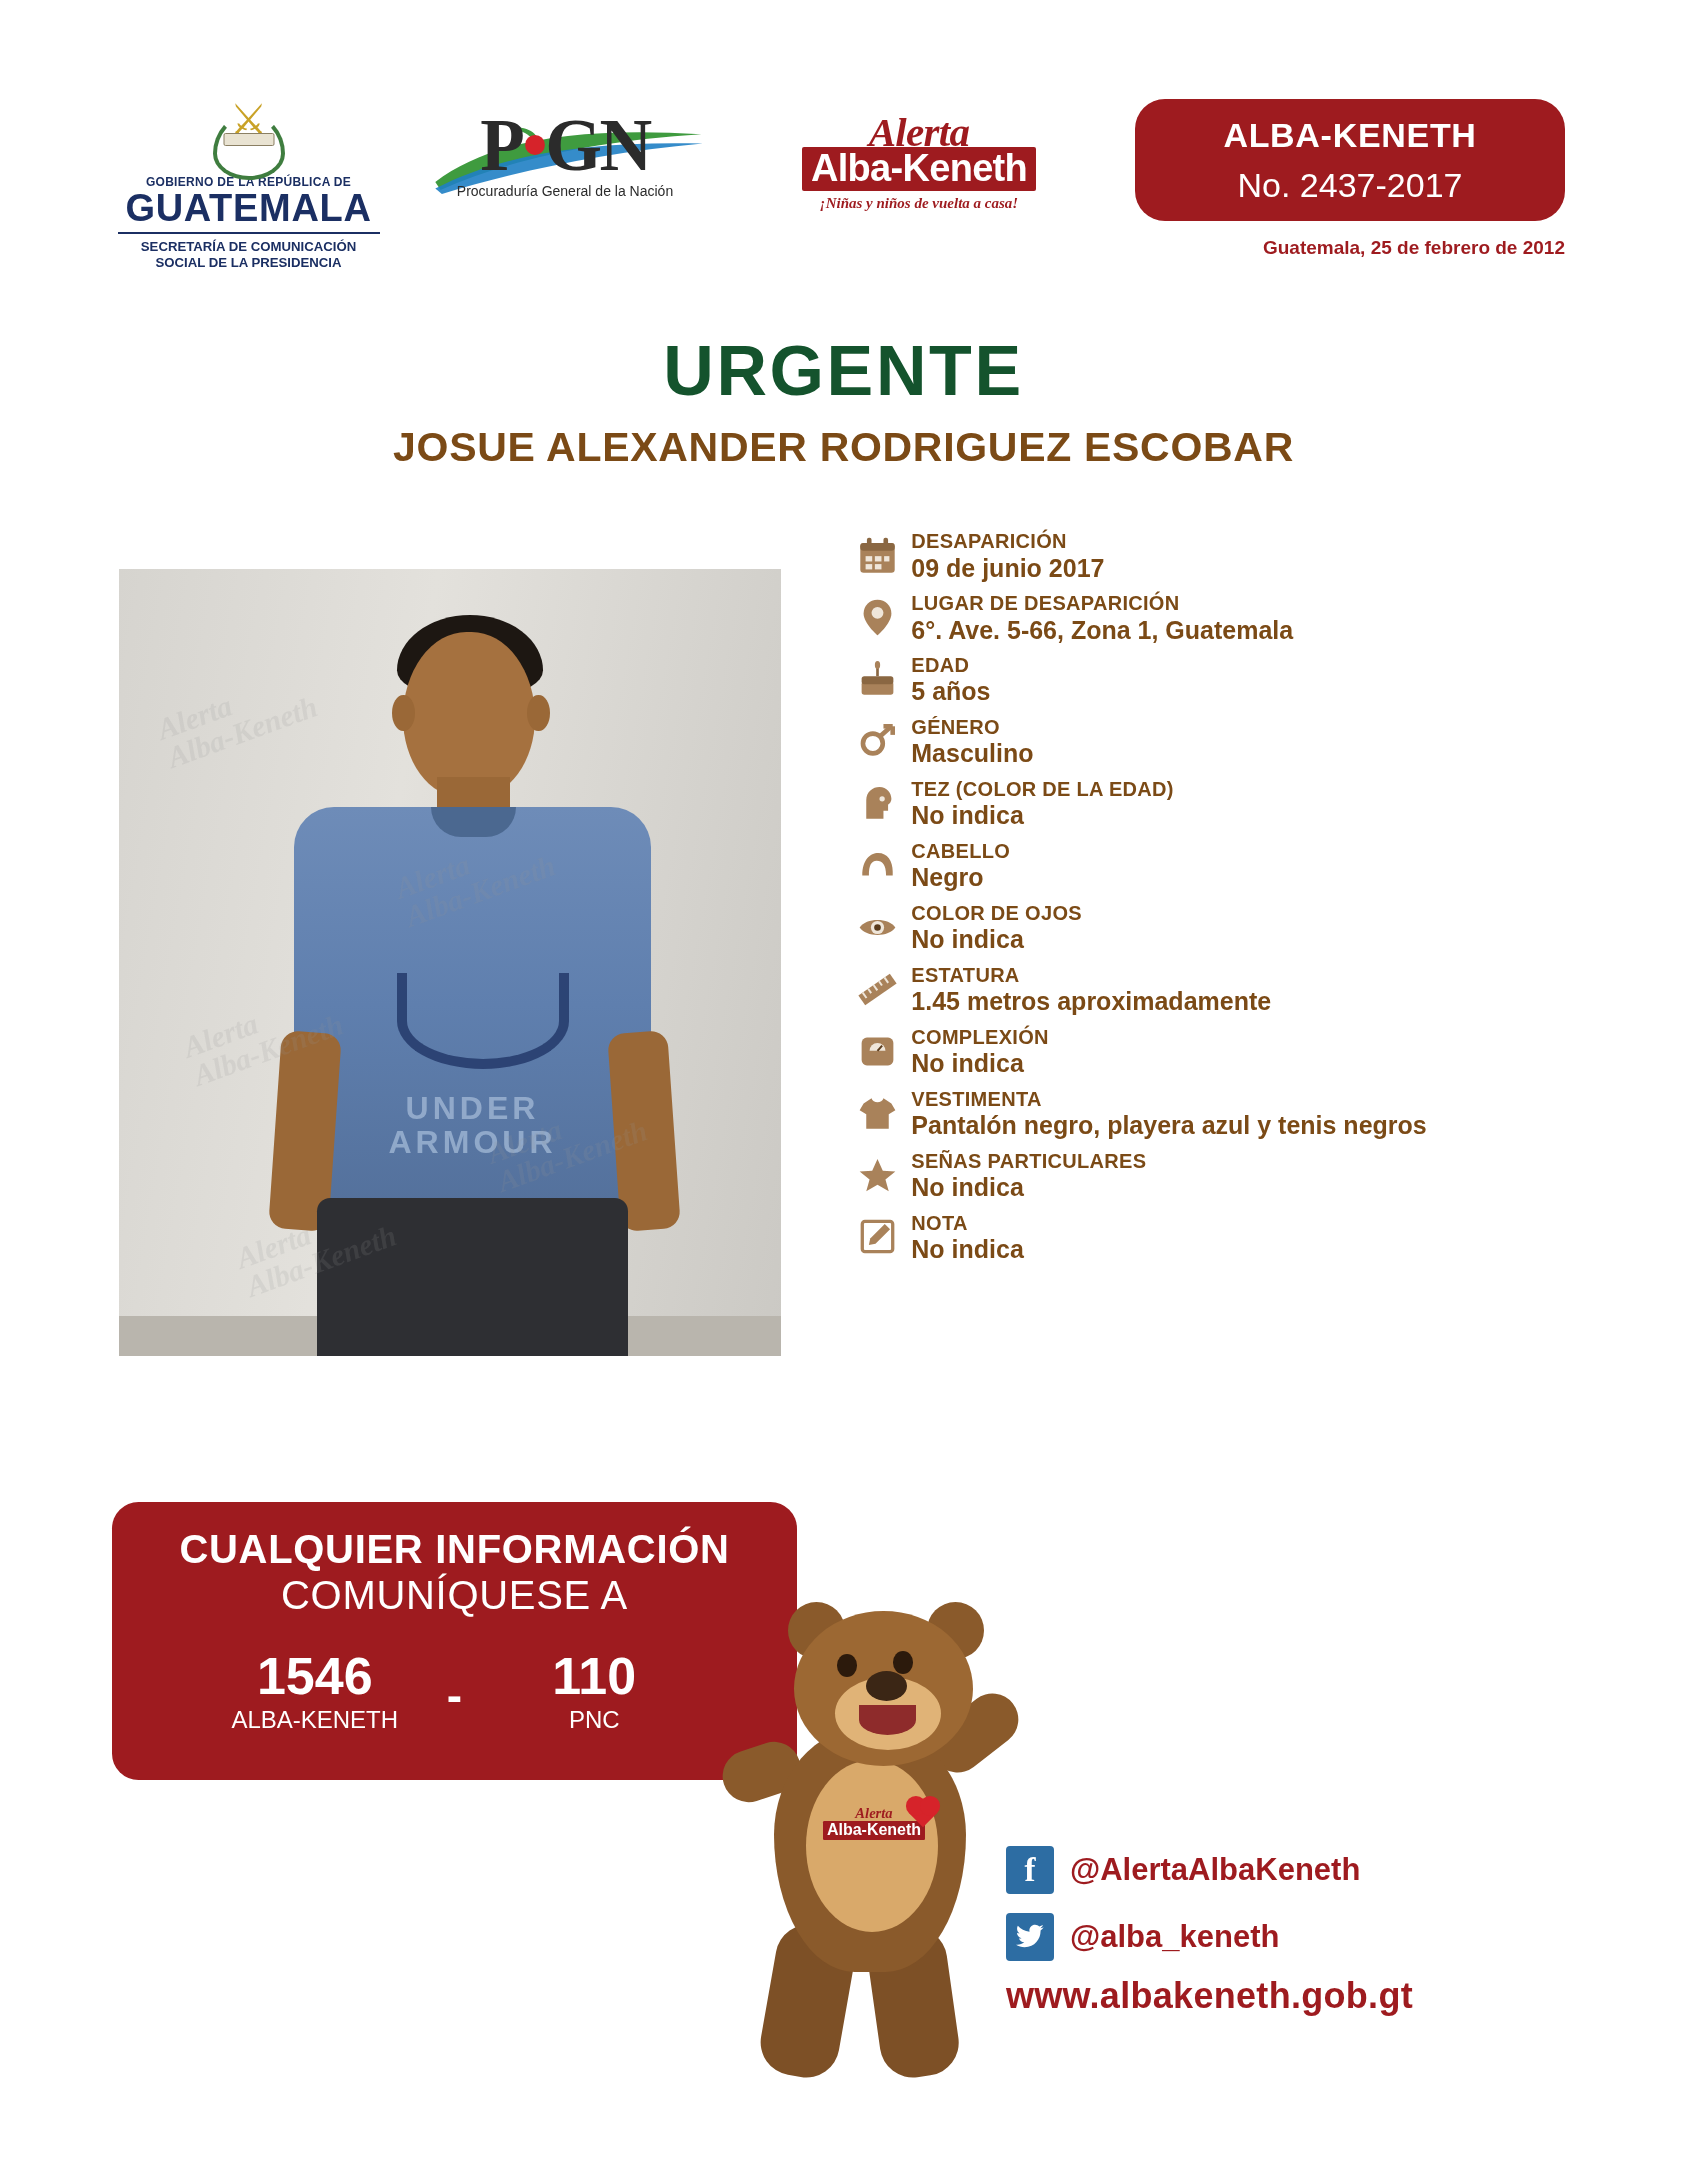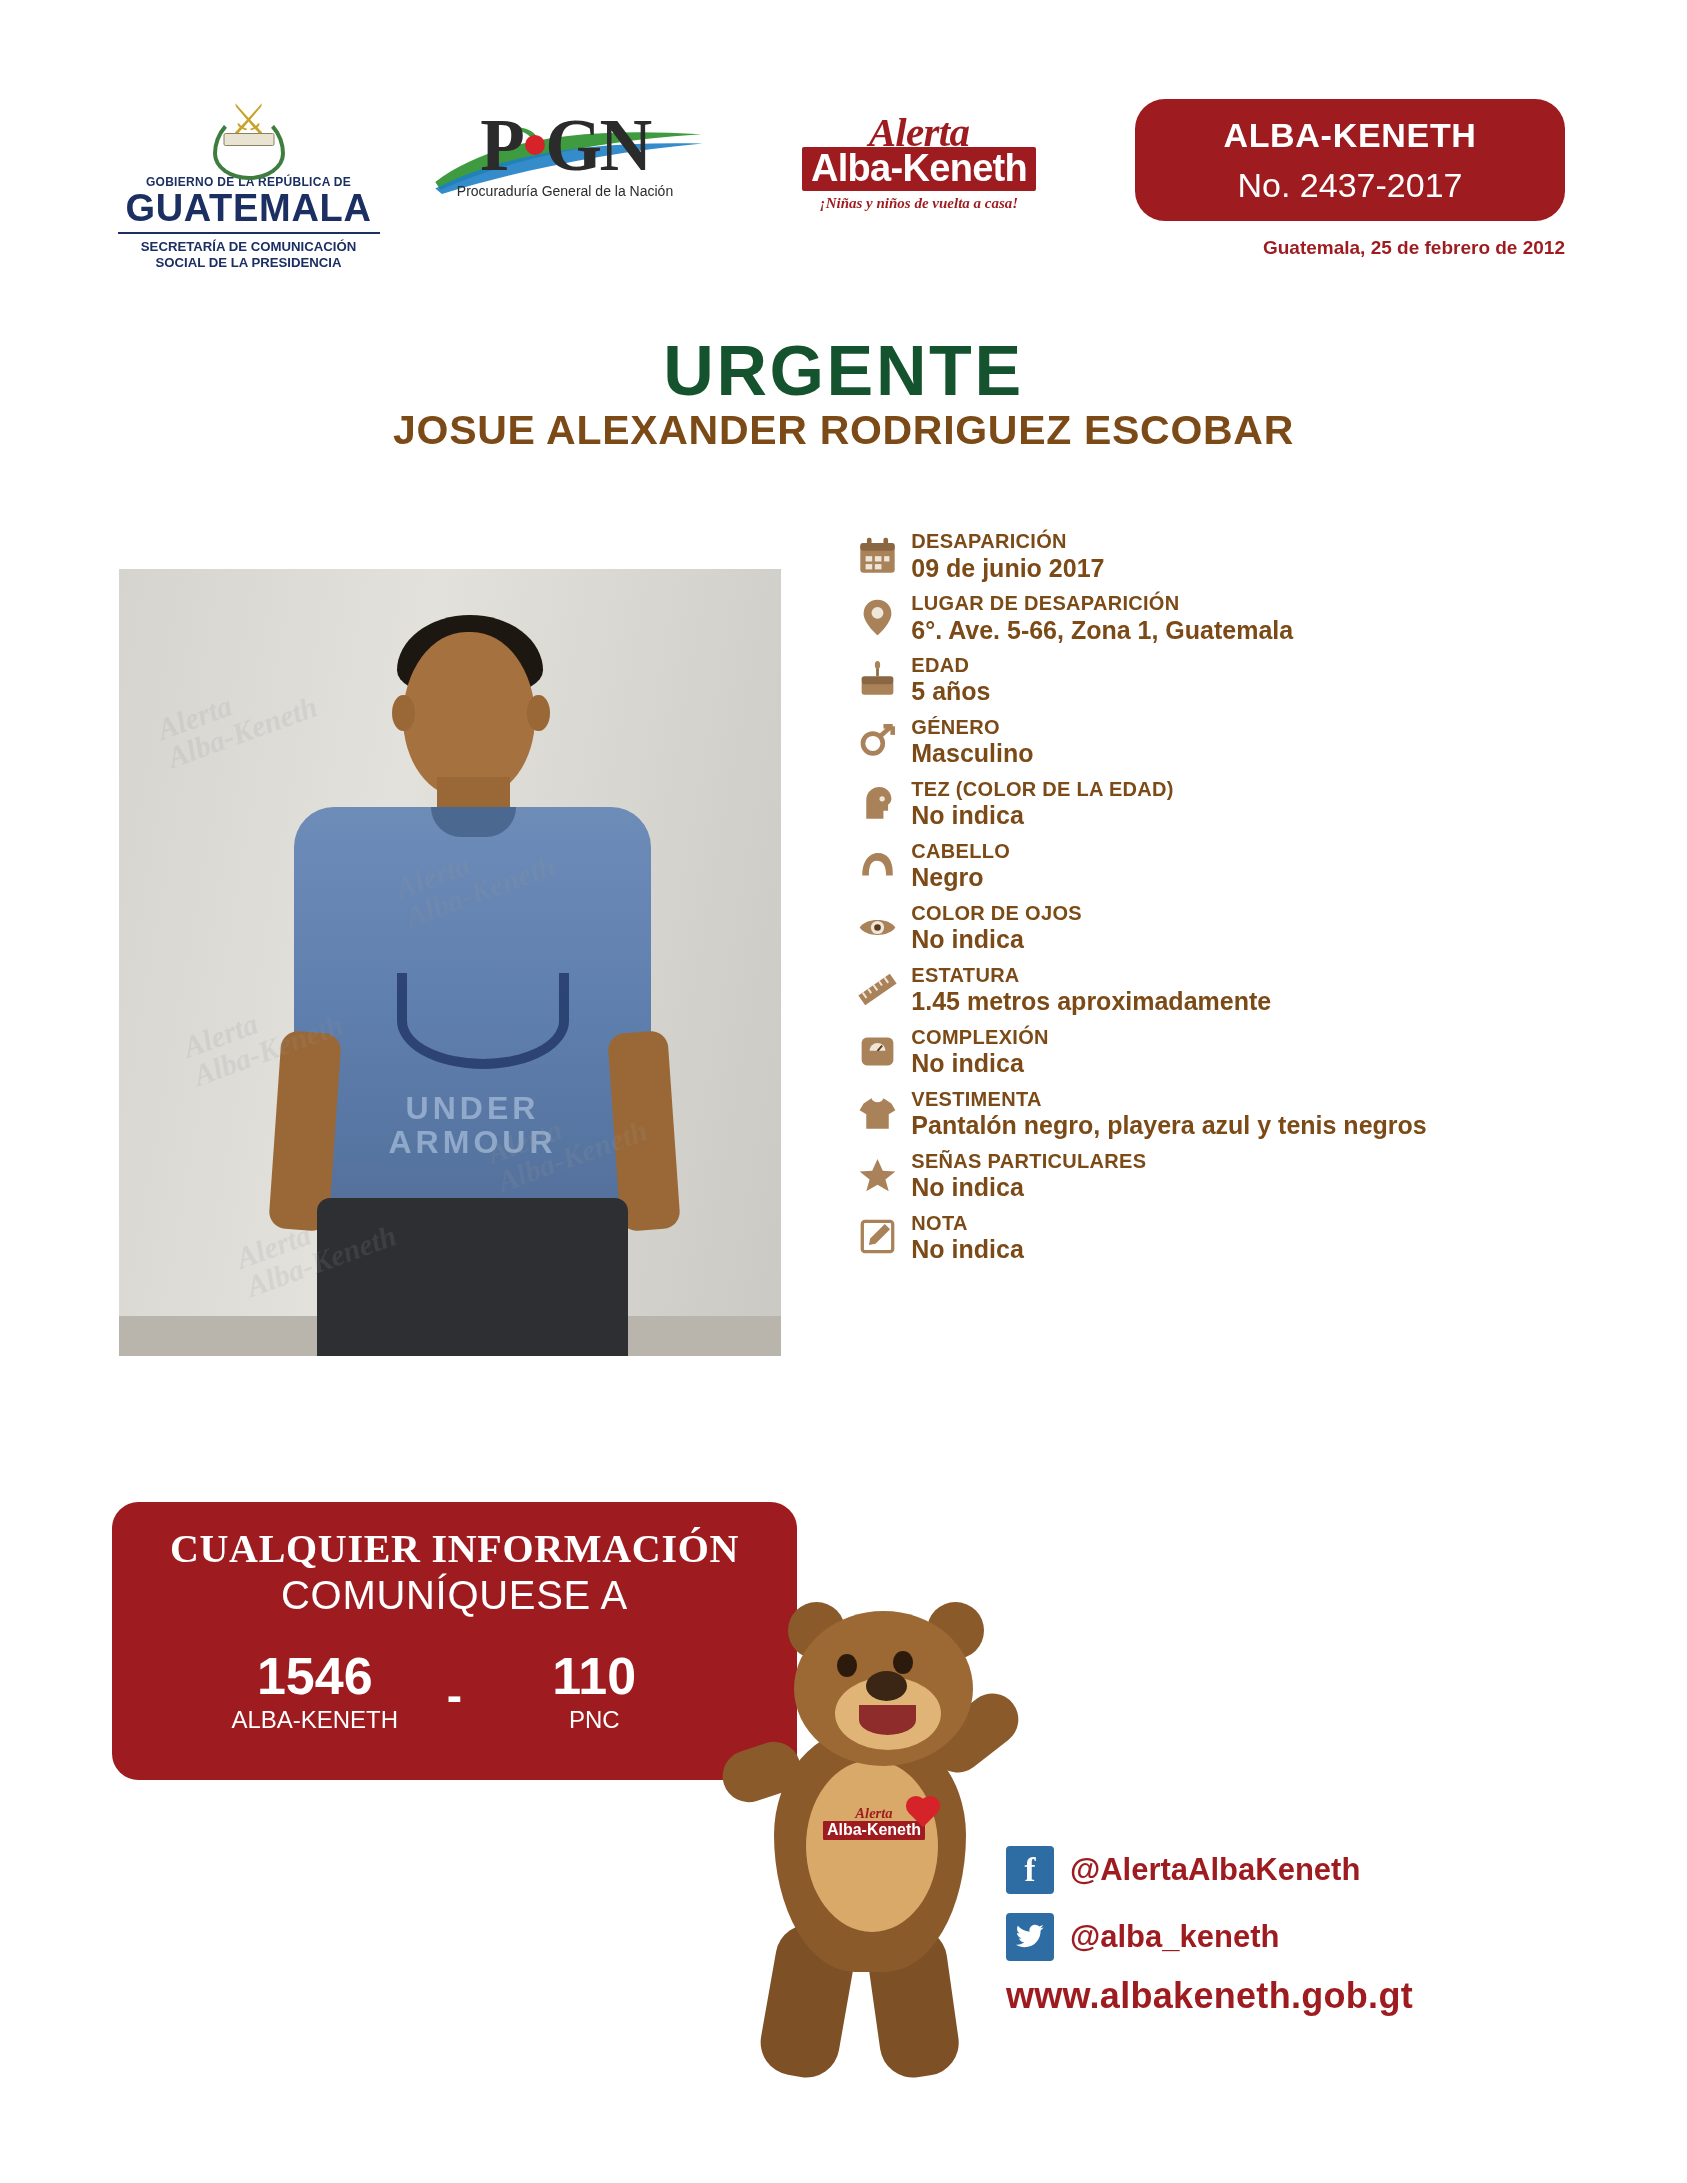--- a/index.html
+++ b/index.html
@@ -216,21 +216,21 @@
     left: 0;
     width: 1687px;
     text-align: center;
     color: #14532d;
     font-size: 70px;
     font-weight: bold;
     letter-spacing: 2.6px;
   }
   .person-name {
     position: absolute;
-    top: 407px;
+    top: 424px;
     left: 0;
     width: 1687px;
     text-align: center;
     color: #7b4a16;
     font-size: 41px;
     font-weight: bold;
     letter-spacing: 0.7px;
   }
 
   
@@ -422,21 +422,20 @@
     color: #ffffff;
     text-align: center;
     box-sizing: border-box;
     padding-top: 24px;
   }
   .contact-line1 {
     font-size: 40px;
     font-weight: bold;
     letter-spacing: 0.7px;
     line-height: 1.15;
-    font-family: Liberation Serif, serif;
   }
   .contact-line2 {
     font-size: 40px;
     font-weight: normal;
     letter-spacing: 0.7px;
     line-height: 1.15;
   }
   .numbers {
     display: flex;
     justify-content: center;

